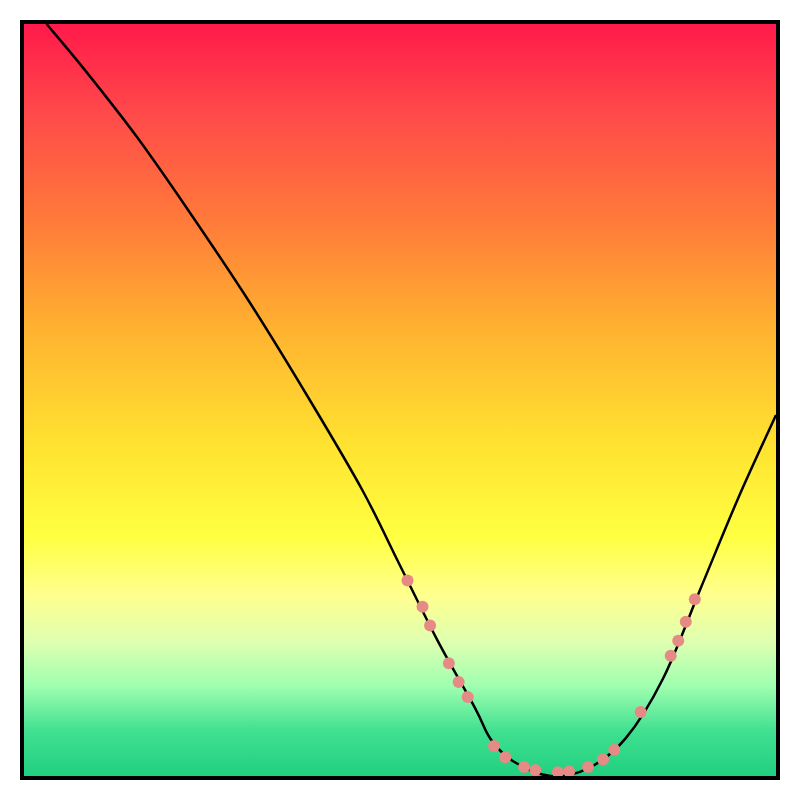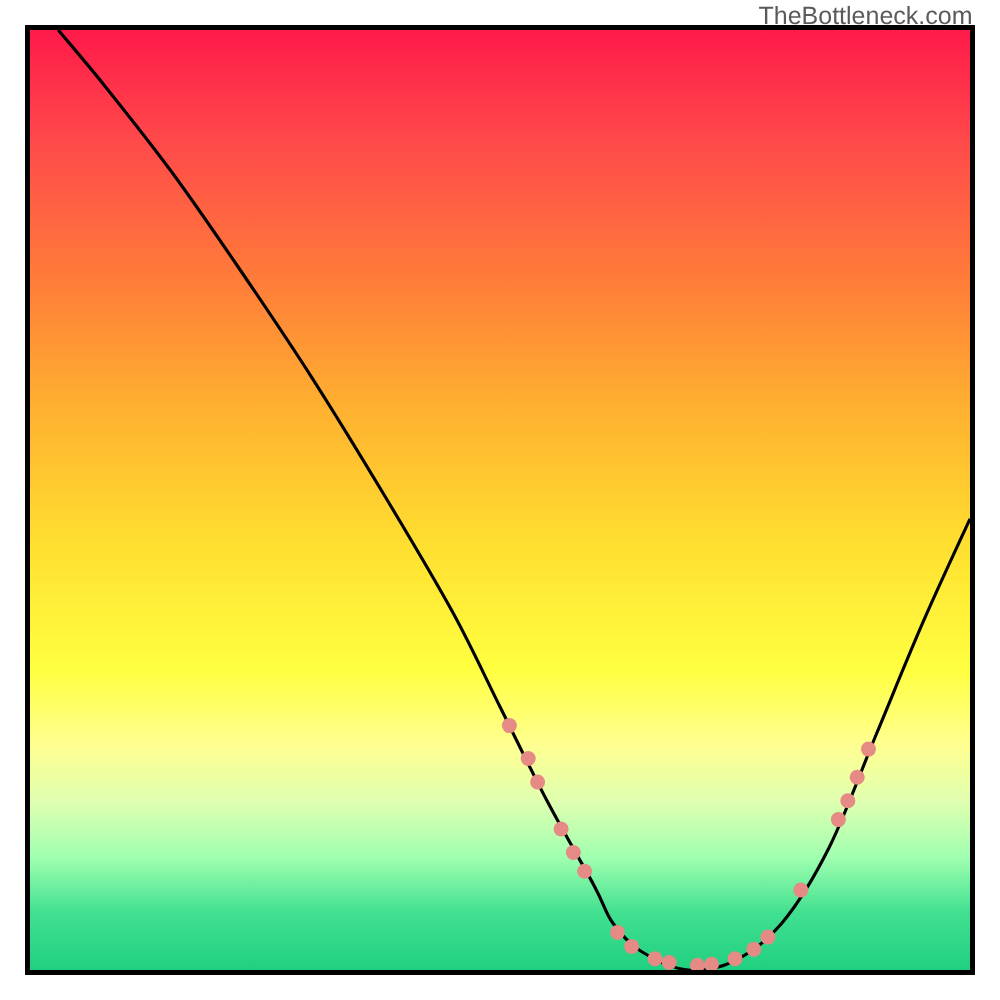--- a/index.html
+++ b/index.html
@@ -42,21 +42,20 @@
     right: 22px;
     font-family: Arial, Helvetica, sans-serif;
     font-size: 20px;
     color: #5a5a5a;
   }
 </style>
 </head>
 <body>
 
 <div class="chart-container">
-  <div class="watermark">TheBottleneck.com</div>
   <div class="plot-area">
     <div class="gradient-bg"></div>
     <svg class="curve-svg" id="curve-svg" viewBox="0 0 752 752" preserveAspectRatio="none">
         <path d="M 22.56,0 C 28.826666666666668,7.5200000000000005 45.120000000000005,26.319999999999993 60.160000000000004,45.120000000000005 C 75.2,63.920000000000016 95.25333333333333,88.98666666666674 112.8,112.80000000000007 C 130.34666666666666,136.6133333333334 146.64,160.42666666666668 165.44,188 C 184.24,215.57333333333332 205.54666666666665,246.90666666666667 225.6,278.24 C 245.65333333333334,309.5733333333333 266.96,344.6666666666667 285.76,376 C 304.56,407.3333333333333 323.36,438.6666666666667 338.40000000000003,466.24 C 353.44000000000005,493.81333333333333 363.4666666666667,516.3733333333332 376,541.4399999999999 C 388.5333333333333,566.5066666666667 401.0666666666667,592.8266666666666 413.6,616.64 C 426.1333333333333,640.4533333333334 442.4266666666667,668.0266666666668 451.2,684.32 C 459.9733333333333,700.6133333333333 459.97333333333336,705.6266666666667 466.24,714.4 C 472.50666666666666,723.1733333333333 478.77333333333337,730.6933333333334 488.8,736.96 C 498.82666666666665,743.2266666666667 513.8666666666667,750.7466666666667 526.4,752 C 538.9333333333333,753.2533333333333 551.4666666666667,750.7466666666667 564,744.48 C 576.5333333333333,738.2133333333334 589.0666666666667,729.4399999999999 601.6,714.4 C 614.1333333333333,699.36 626.6666666666666,679.3066666666666 639.1999999999999,654.24 C 651.7333333333332,629.1733333333334 664.2666666666668,594.08 676.8000000000001,564 C 689.3333333333334,533.92 701.8666666666667,502.58666666666664 714.4,473.76 C 726.9333333333333,444.93333333333334 745.7333333333333,404.8266666666667 752,391.04" fill="none" stroke="#000000" stroke-width="2.5"></path>
         <circle cx="383.52" cy="556.48" r="6" fill="#e58a84"></circle>
         <circle cx="398.56" cy="582.8" r="6" fill="#e58a84"></circle>
         <circle cx="406.08000000000004" cy="601.6" r="6" fill="#e58a84"></circle>
         <circle cx="424.87999999999994" cy="639.2" r="6" fill="#e58a84"></circle>
         <circle cx="434.65599999999995" cy="658" r="6" fill="#e58a84"></circle>
         <circle cx="443.67999999999995" cy="673.04" r="6" fill="#e58a84"></circle>

